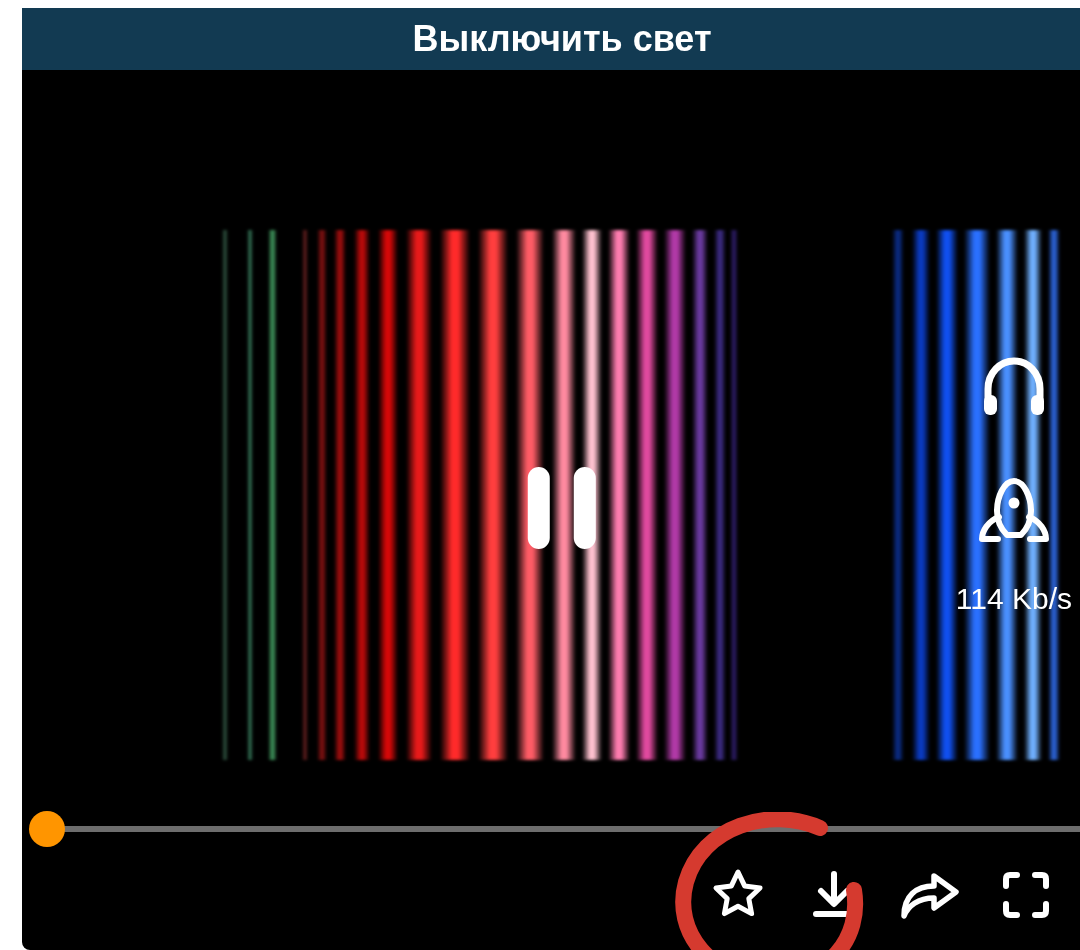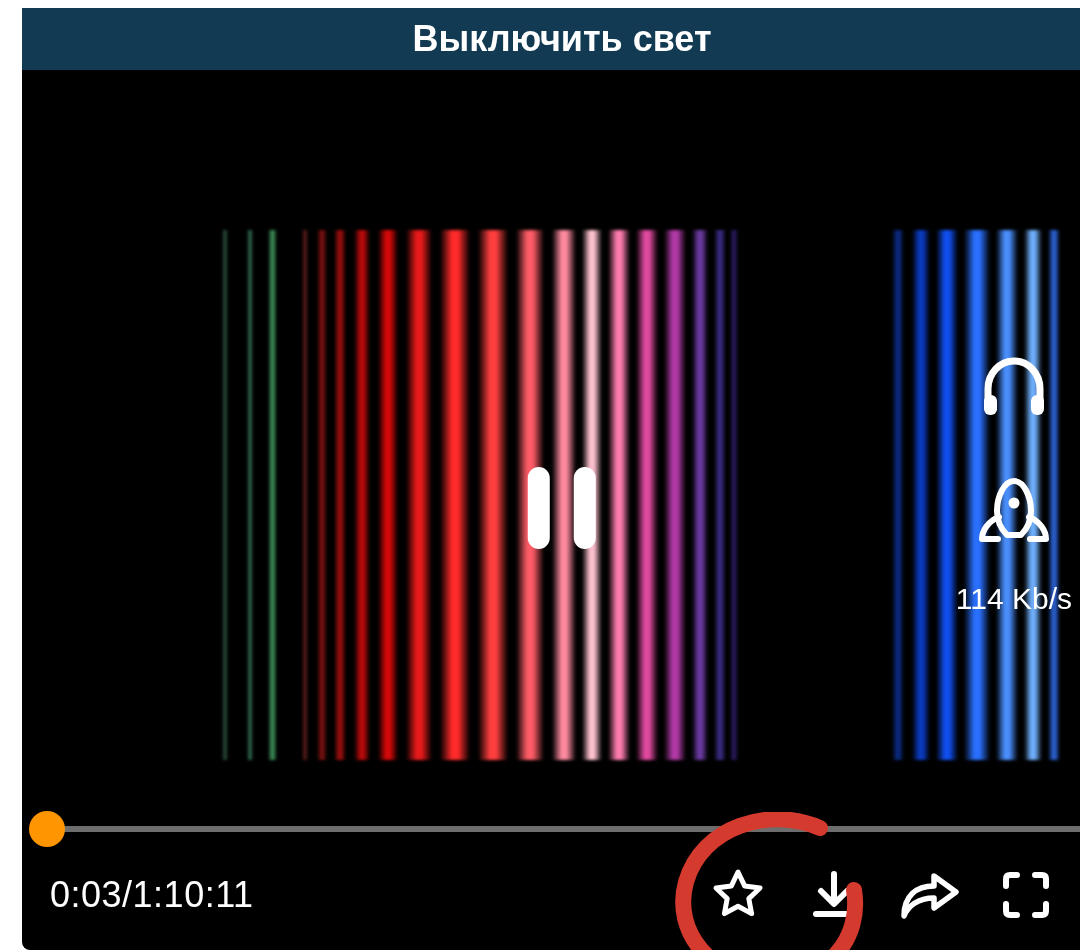--- a/index.html
+++ b/index.html
@@ -101,23 +101,20 @@
       </div>
       <div class="speed-label">114 Kb/s</div>
     </div>
 
     <div class="progress-track">
       <div class="progress-fill" id="pfill" style="width: 0.5%;"></div>
       <div class="progress-thumb" id="pthumb" style="left: 0.5%;"></div>
     </div>
 
     <div class="bottom-bar">
-      <div class="time">
-        <span>0:03</span><span>/</span><span>1:10:11</span>
-      </div>
       <div class="spacer"></div>
       <div class="ctrl">
         <svg width="54" height="54" viewBox="0 0 54 54">
           <path d="M27 4 L33.6 17.9 L49 20 L37.8 30.6 L40.6 45.6 L27 38.3 L13.4 45.6 L16.2 30.6 L5 20 L20.4 17.9 Z" fill="none" stroke="#fff" stroke-width="5" stroke-linejoin="round"></path>
         </svg>
       </div>
       <div class="ctrl">
         <svg width="54" height="54" viewBox="0 0 54 54">
           <path d="M27 6 V34" stroke="#fff" stroke-width="6" stroke-linecap="round"></path>
           <path d="M14 23 L27 36 L40 23" fill="none" stroke="#fff" stroke-width="6" stroke-linecap="round" stroke-linejoin="round"></path>

